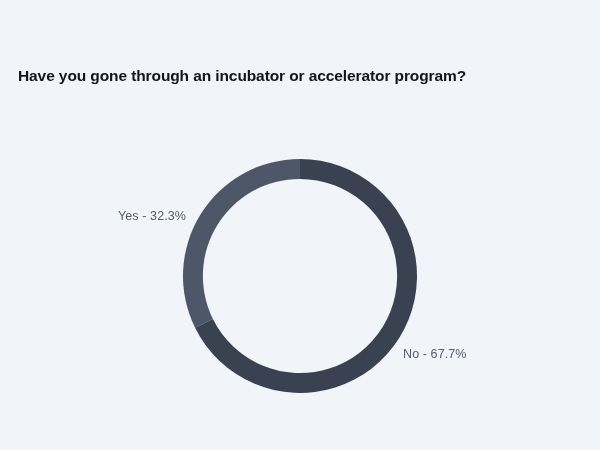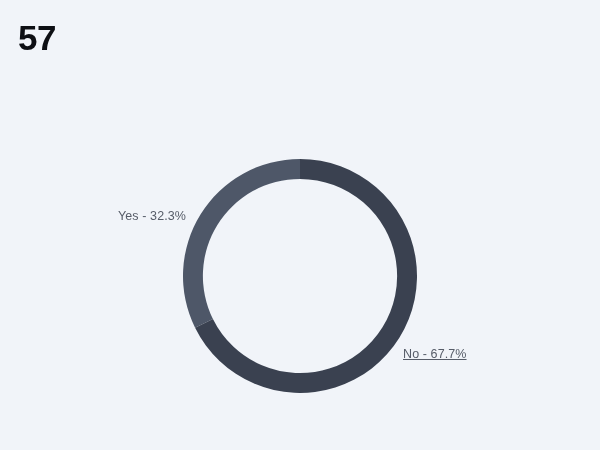--- a/index.html
+++ b/index.html
@@ -69,30 +69,29 @@
     white-space: nowrap;
     line-height: 15px;
   }
   #label-yes {
     left: 118px;
     top: 93px;
   }
   #label-no {
     left: 403px;
     top: 231px;
-    text-decoration: underline;
   }
 </style>
 </head>
 <body>
 
 <div id="slide">
 
-  <div id="slide-number">57</div>
 
+  <div id="question-title">Have you gone through an incubator or accelerator program?</div>
 
   <div id="chart-area">
 
     <div id="donut-wrap">
       <svg id="donut-svg" viewBox="0 0 234 234">
         <g>
           <path id="slice-0" d="M 117.00000000000001 0 A 117 117 0 0 0 12.092998696127395 168.80271303155146 L 29.927188917785728 159.9962518161877 A 97.11 97.11 0 0 1 117 19.89 Z" fill="#4e5768"></path>
           <path id="slice-1" d="M 12.092998696127395 168.80271303155146 A 117 117 0 1 0 117.00000000000004 0 L 117.00000000000003 19.89 A 97.11 97.11 0 1 1 29.927188917785728 159.9962518161877 Z" fill="#3a4150"></path>
         </g>
       </svg>

